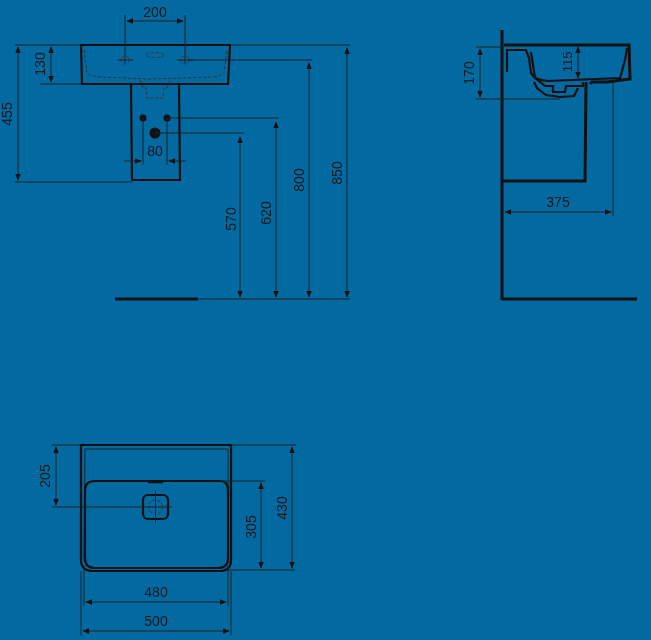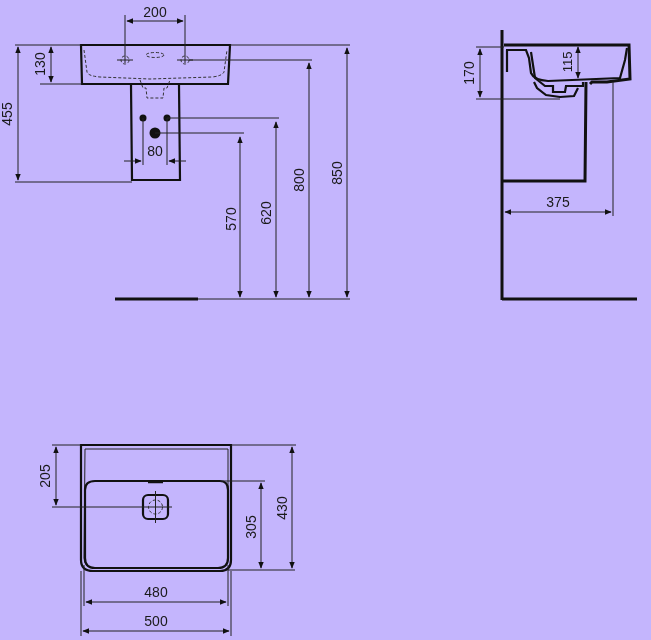--- a/index.html
+++ b/index.html
@@ -1,16 +1,16 @@
 <!DOCTYPE html>
 <html><head>
 <meta charset="utf-8">
 <style>
   html, body { margin: 0; padding: 0; background: #ffffff; }
-  #canvas { position: relative; width: 651px; height: 640px; background: #c4b5fd; overflow: hidden; }
+  #canvas { position: relative; width: 651px; height: 640px; background: #0369a1; overflow: hidden; }
   svg { position: absolute; left: 0; top: 0; }
   .dim-text { font-family: "Liberation Sans", sans-serif; font-size: 14px; fill: #1a1a1a; }
   .thin { stroke: #222; stroke-width: 1; fill: none; }
   .thick { stroke: #111; stroke-width: 2.2; fill: none; }
   .heavy { stroke: #111; stroke-width: 3; fill: none; }
   .dash { stroke: #333; stroke-width: 1; fill: none; stroke-dasharray: 3 2; }
 </style>
 </head>
 <body>
 

